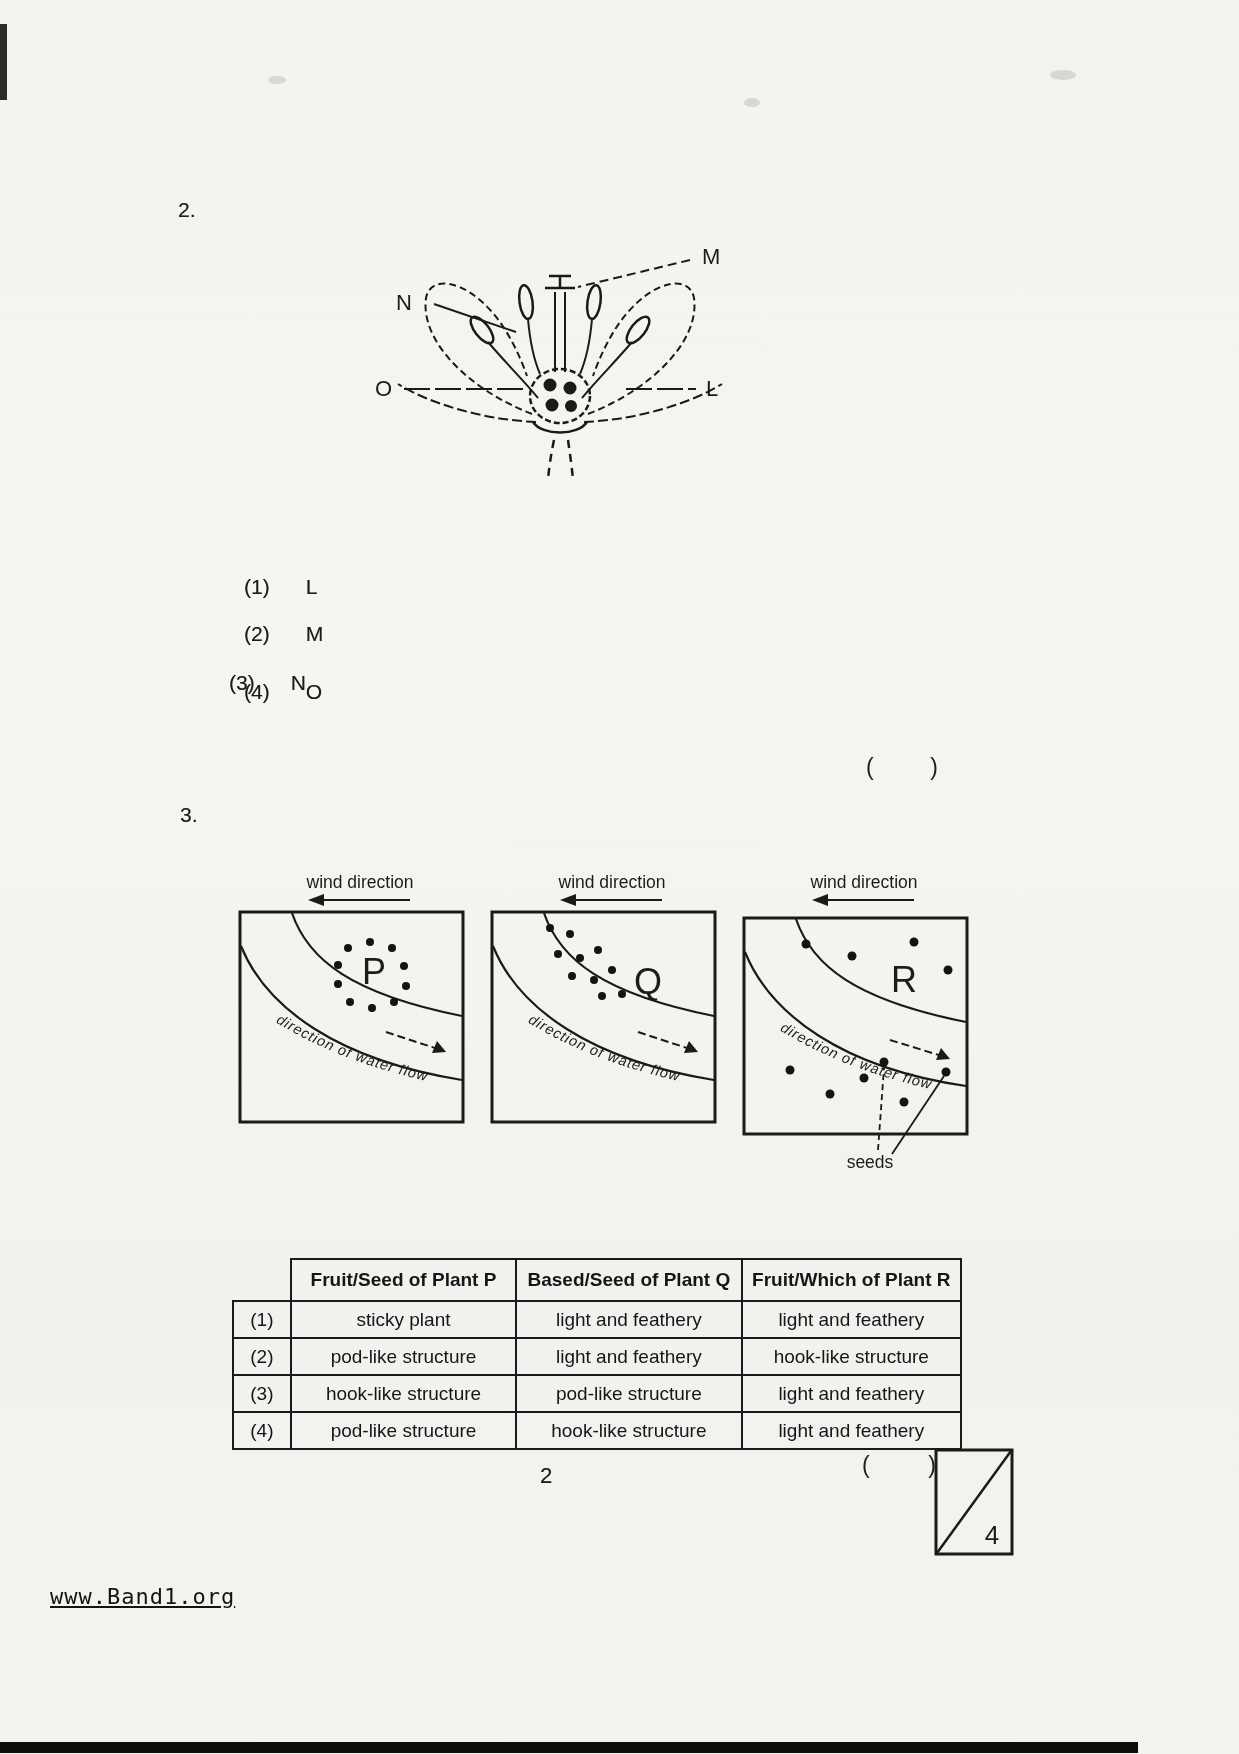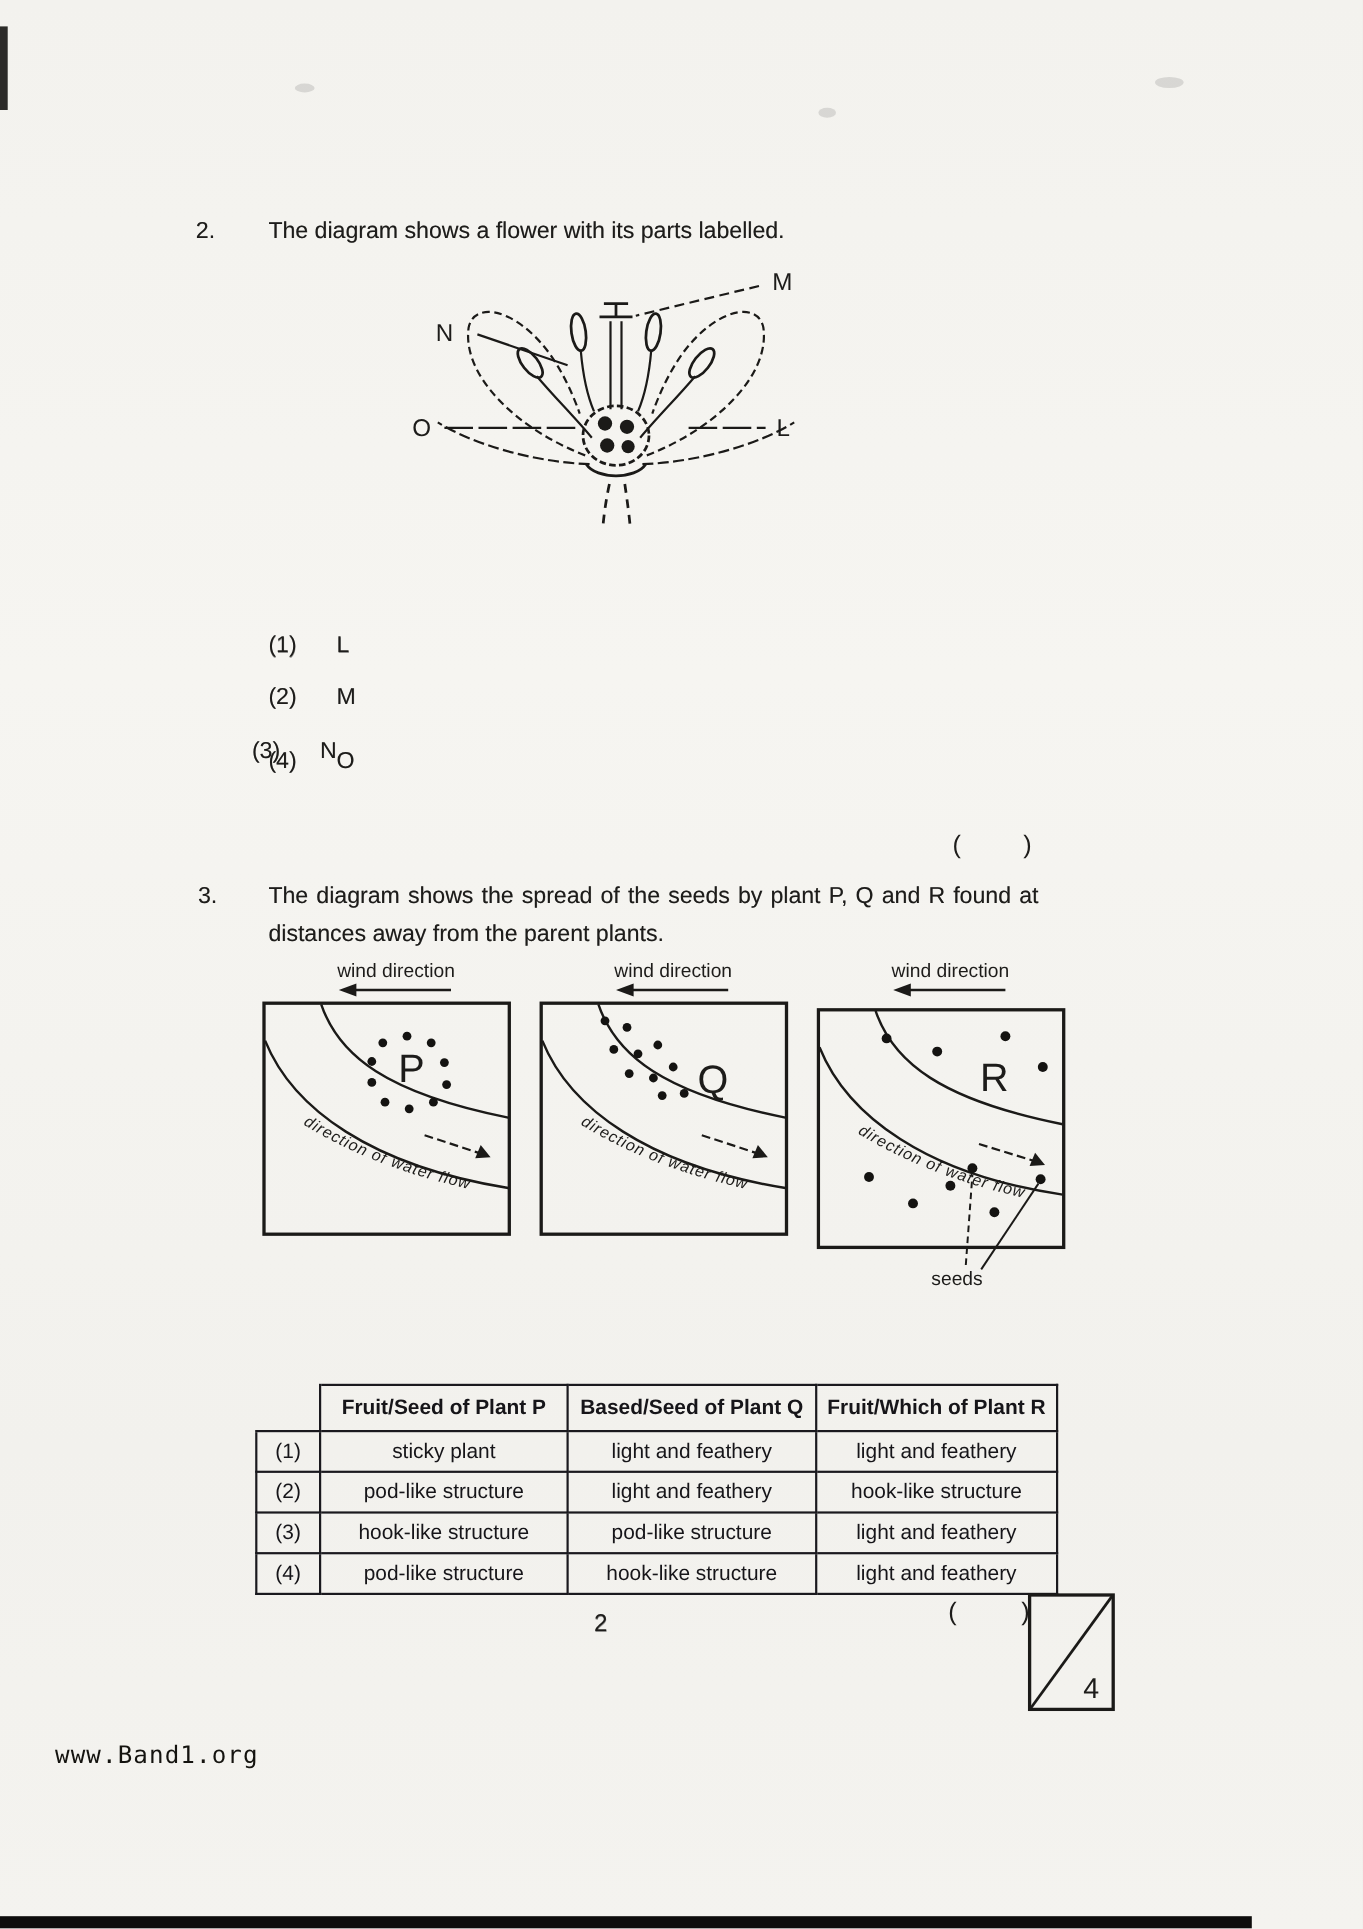--- a/index.html
+++ b/index.html
@@ -32,21 +32,20 @@
 
 <div class="page">
 
   <div class="abs" style="left:0;top:24px;width:7px;height:76px;background:#2c2b29;"></div>
   <div class="abs" style="left:0;top:1742px;width:1138px;height:11px;background:#0e0d0c;"></div>
   <div class="speck" style="left:1050px;top:70px;width:26px;height:10px;"></div>
   <div class="speck" style="left:268px;top:76px;width:18px;height:8px;"></div>
   <div class="speck" style="left:744px;top:98px;width:16px;height:9px;"></div>
 
   <div class="abs txt" style="left:178px;top:193px;">2.</div>
-  <div class="abs txt" style="left:244px;top:193px;width:740px;">The diagram shows a flower with its parts labelled.</div>
 
   <svg class="abs" style="left:330px;top:232px;" width="450" height="270" viewBox="0 0 450 270">
 
     <path class="figline" d="M 360 28 L 248 55" stroke-width="2" stroke-dasharray="9 5"></path>
     <path class="figline" d="M 104 72 L 186 100" stroke-width="2"></path>
     <path class="figline" d="M 74 157 L 196 157" stroke-width="2" stroke-dasharray="26 5"></path>
     <path class="figline" d="M 296 157 L 366 157" stroke-width="2" stroke-dasharray="26 5"></path>
 
     <text x="372" y="32" font-size="22">M</text>
     <text x="82" y="78" font-size="22" text-anchor="end">N</text>
@@ -100,21 +99,20 @@
     <span class="opt-num">(4)</span>
     <span>O</span>
   </div>
 
   <div class="abs bracket" style="left:866px;top:754px;width:72px;">
     <span>(</span>
     <span>)</span>
   </div>
 
   <div class="abs txt" style="left:180px;top:798px;">3.</div>
-  <div class="abs txt just" style="left:244px;top:798px;width:700px;">The diagram shows the spread of the seeds by plant P, Q and R found at distances away from the parent plants.</div>
 
   <svg class="abs" style="left:238px;top:872px;" width="228" height="254" viewBox="0 0 228 254">
     <text x="122" y="16" font-size="17.5" text-anchor="middle">wind direction</text>
     <path class="figline" d="M 82 28 L 172 28" stroke-width="2.2"></path>
     <polygon points="70,28 86,22 86,34" fill="#1b1a18"></polygon>
     <rect x="2" y="40" width="223" height="210" class="figline" stroke-width="3"></rect>
     <defs>
         <path id="riverTextP" d="M 34 148 C 92 184, 150 202, 222 216"></path>
       </defs>
     <path class="figline" d="M 54 41 C 70 88, 114 122, 224 144" stroke-width="2.2"></path>
@@ -245,15 +243,15 @@
   </div>
 
   <div class="abs txt" style="left:540px;top:1458px;font-size:22px;">2</div>
 
   <svg class="abs" style="left:934px;top:1448px;" width="80" height="108" viewBox="0 0 80 108">
     <rect x="2" y="2" width="76" height="104" class="figline" stroke-width="3"></rect>
     <line x1="3" y1="105" x2="77" y2="3" stroke="#1b1a18" stroke-width="2.5"></line>
     <text x="58" y="96" font-size="26" text-anchor="middle">4</text>
   </svg>
 
-  <div class="abs mono" style="left:50px;top:1584px;font-size:22px;color:#14130f;letter-spacing:1px;">www.Band1.org</div>
+  <div class="abs mono" style="left:50px;top:1584px;font-size:22px;color:#14130f;letter-spacing:1px;text-decoration:underline;">www.Band1.org</div>
 
 </div>
 
 </body></html>

